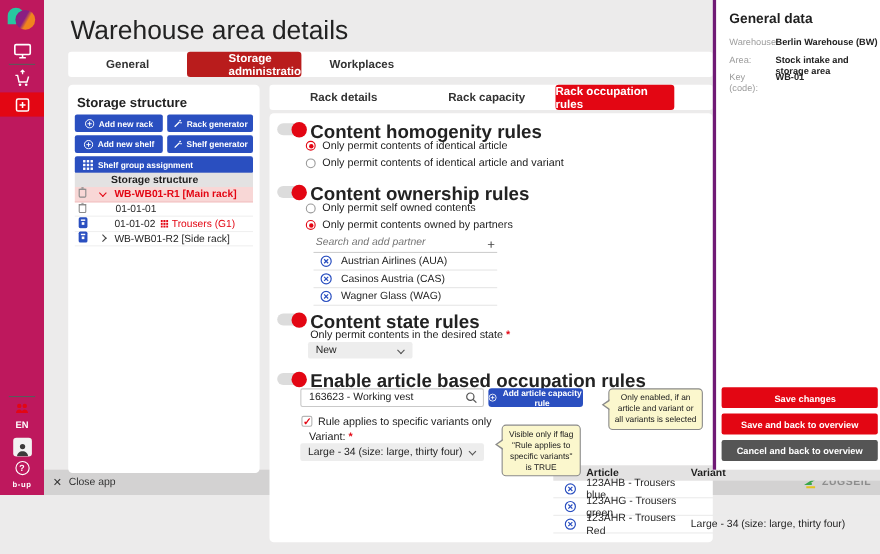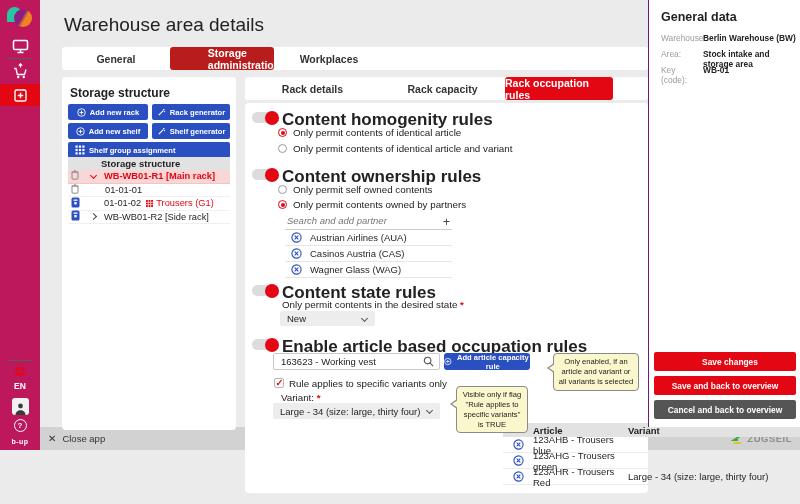--- a/index.html
+++ b/index.html
@@ -15,21 +15,21 @@
   .nav-active { position:absolute; left:0; width:40px; height:22px; background:#e30613; display:flex; justify-content:center; align-items:center; }
   .applogo { position:absolute; left:7px; top:5px; width:26px; height:26px; }
   .applogo .drop { position:absolute; left:0; top:2px; width:15px; height:15px; background:#27c6a0; border-radius:50% 50% 50% 0; }
   .applogo .blob { position:absolute; left:7px; top:4px; width:18px; height:18px; border-radius:50%; background:linear-gradient(120deg,#8a1e82 45%, #f0841e 60%); }
   .lang { color:#fff; font-size:8.5px; font-weight:700; }
   .avatar-sq { width:17px; height:17px; background:#f2f2f2; border-radius:3px; display:flex; align-items:flex-end; justify-content:center; overflow:hidden; }
   .help-circle { width:13px; height:13px; border:1.3px solid #fff; border-radius:50%; color:#fff; font-size:8px; font-weight:700; display:flex; align-items:center; justify-content:center; }
   .bottomlogo { color:#fff; font-weight:700; font-size:7px; letter-spacing:.5px; }
 
   
-  .page-title { left:64px; top:14px; font-size:19px; font-weight:500; color:#222; }
+  .page-title { left:64px; top:14px; font-size:24px; font-weight:500; color:#222; }
   .main-tabbar { left:62px; top:47px; width:586px; height:23px; background:#fff; border-radius:3px; display:flex; z-index:2; }
   .main-tab { height:23px; display:flex; align-items:center; justify-content:center; font-size:10.5px; font-weight:600; color:#333; cursor:pointer; }
   .main-tab.t1 { width:108px; }
   .main-tab.t2 { width:104px; background:#b91c1c; color:#fff; border-radius:3px;padding-left:44px; }
   .main-tab.t3 { width:110px; }
 
   
   .card { background:#fff; border-radius:4px; z-index:2; }
   .storage-card { left:62px; top:77px; width:174px; height:353px; }
   .card-h { font-size:12px; font-weight:700; color:#222; }
@@ -78,21 +78,21 @@
   .note.n1::before { top:9px; } .note.n1::after { top:10px; }
   .note.n2::before { top:12px; } .note.n2::after { top:13px; }
 
   .art-head { position:absolute; left:258px; width:380px; height:14px; background:#e3e2e2; display:flex; align-items:center; font-size:9.5px; font-weight:700; }
   .art-row { position:absolute; left:258px; width:380px; height:16px; display:flex; align-items:center; font-size:9.5px; border-bottom:1px solid #ececec; }
   .col-ic { width:30px; display:flex; justify-content:center; }
   .col-article { width:95px; }
   .col-variant { width:190px; }
 
   
-  .right-panel { left:648px; top:0; width:152px; height:427px; background:#fff; border-left:1px solid #701a75; z-index:2; }
+  .right-panel { left:648px; top:0; width:152px; height:427px; background:#fff; border-left:3px solid #701a75; z-index:2; }
   .gd-head { position:absolute; left:12px; top:10px; font-size:12.5px; font-weight:700; }
   .gd-row { position:absolute; left:12px; width:136px; display:flex; font-size:8.4px; }
   .gd-label { width:42px; color:#9c9c9c; flex-shrink:0; }
   .gd-value { font-weight:700; color:#222; }
   .act-btn { position:absolute; left:5px; width:142px; height:19px; border:none; border-radius:2px; color:#fff; font-size:8.4px; font-weight:700; font-family:"Liberation Sans",sans-serif; cursor:pointer; }
   .act-red { background:#e30613; }
   .act-gray { background:#555; }
 
   
   .bottom-bar { left:40px; top:427px; width:760px; height:23px; background:#d3d2d2; z-index:1; display:flex; align-items:center; justify-content:space-between; padding:0 8px; }

